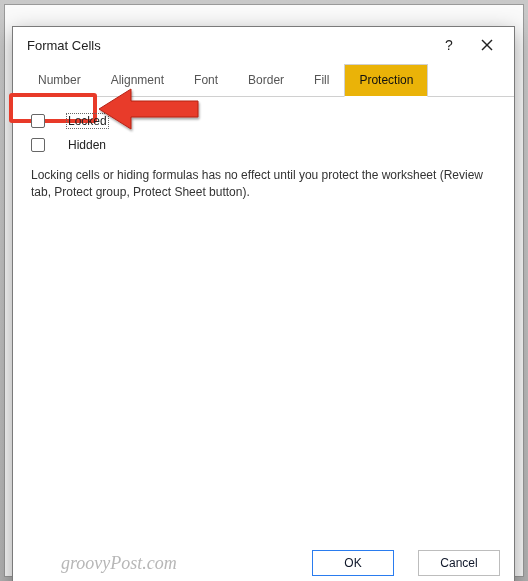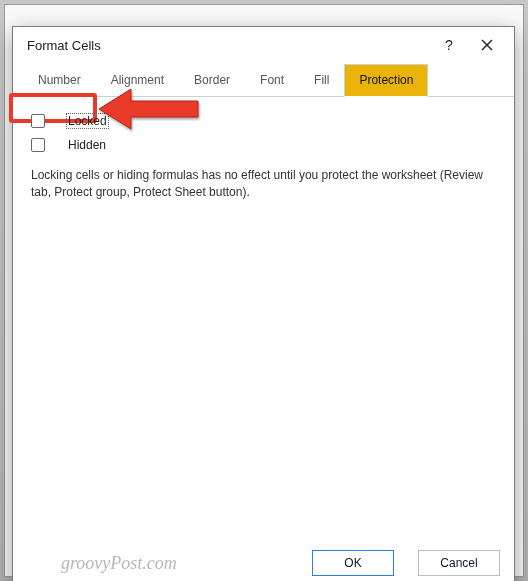--- a/index.html
+++ b/index.html
@@ -171,22 +171,22 @@
       <svg viewBox="0 0 12 12">
           <line x1="1" y1="1" x2="11" y2="11"></line>
           <line x1="11" y1="1" x2="1" y2="11"></line>
         </svg>
     </div>
   </div>
 
   <div class="tabs">
     <div class="tab">Number</div>
     <div class="tab">Alignment</div>
+    <div class="tab">Font</div>
     <div class="tab">Border</div>
-    <div class="tab">Font</div>
     <div class="tab">Fill</div>
     <div class="tab active">Protection</div>
   </div>
 
   <div class="content">
 
     <div class="highlight-box" style="left:-4px; top:-4px; width:88px; height:30px;"></div>
 
     <div class="check-row">
       <div class="checkbox"></div>

